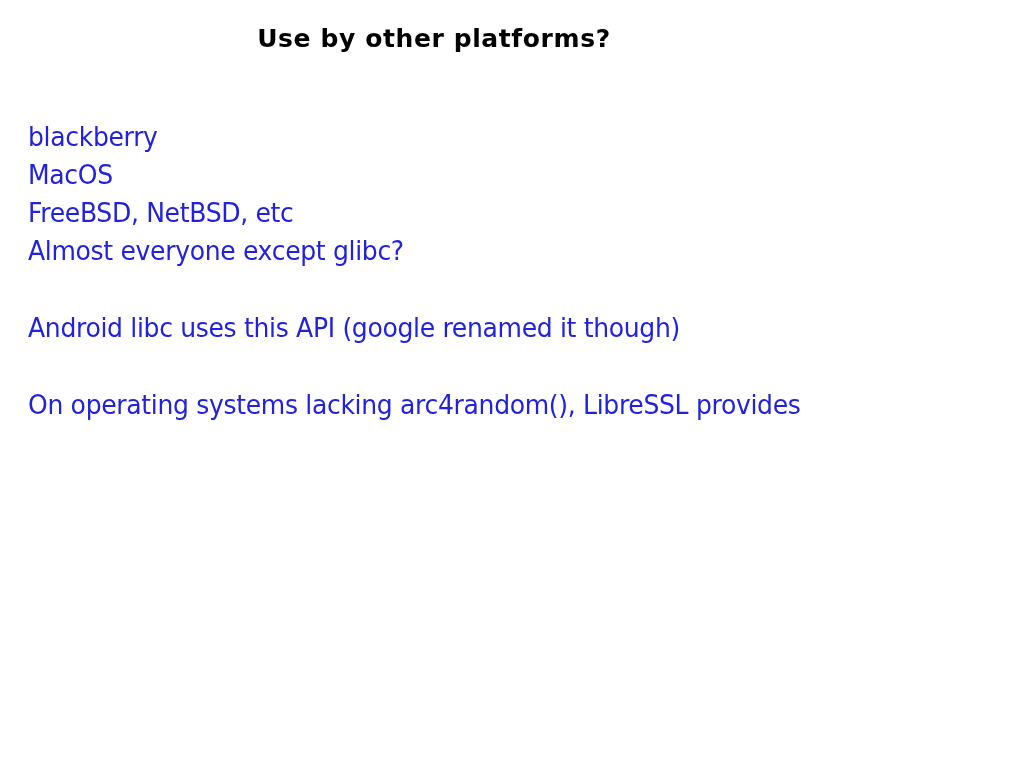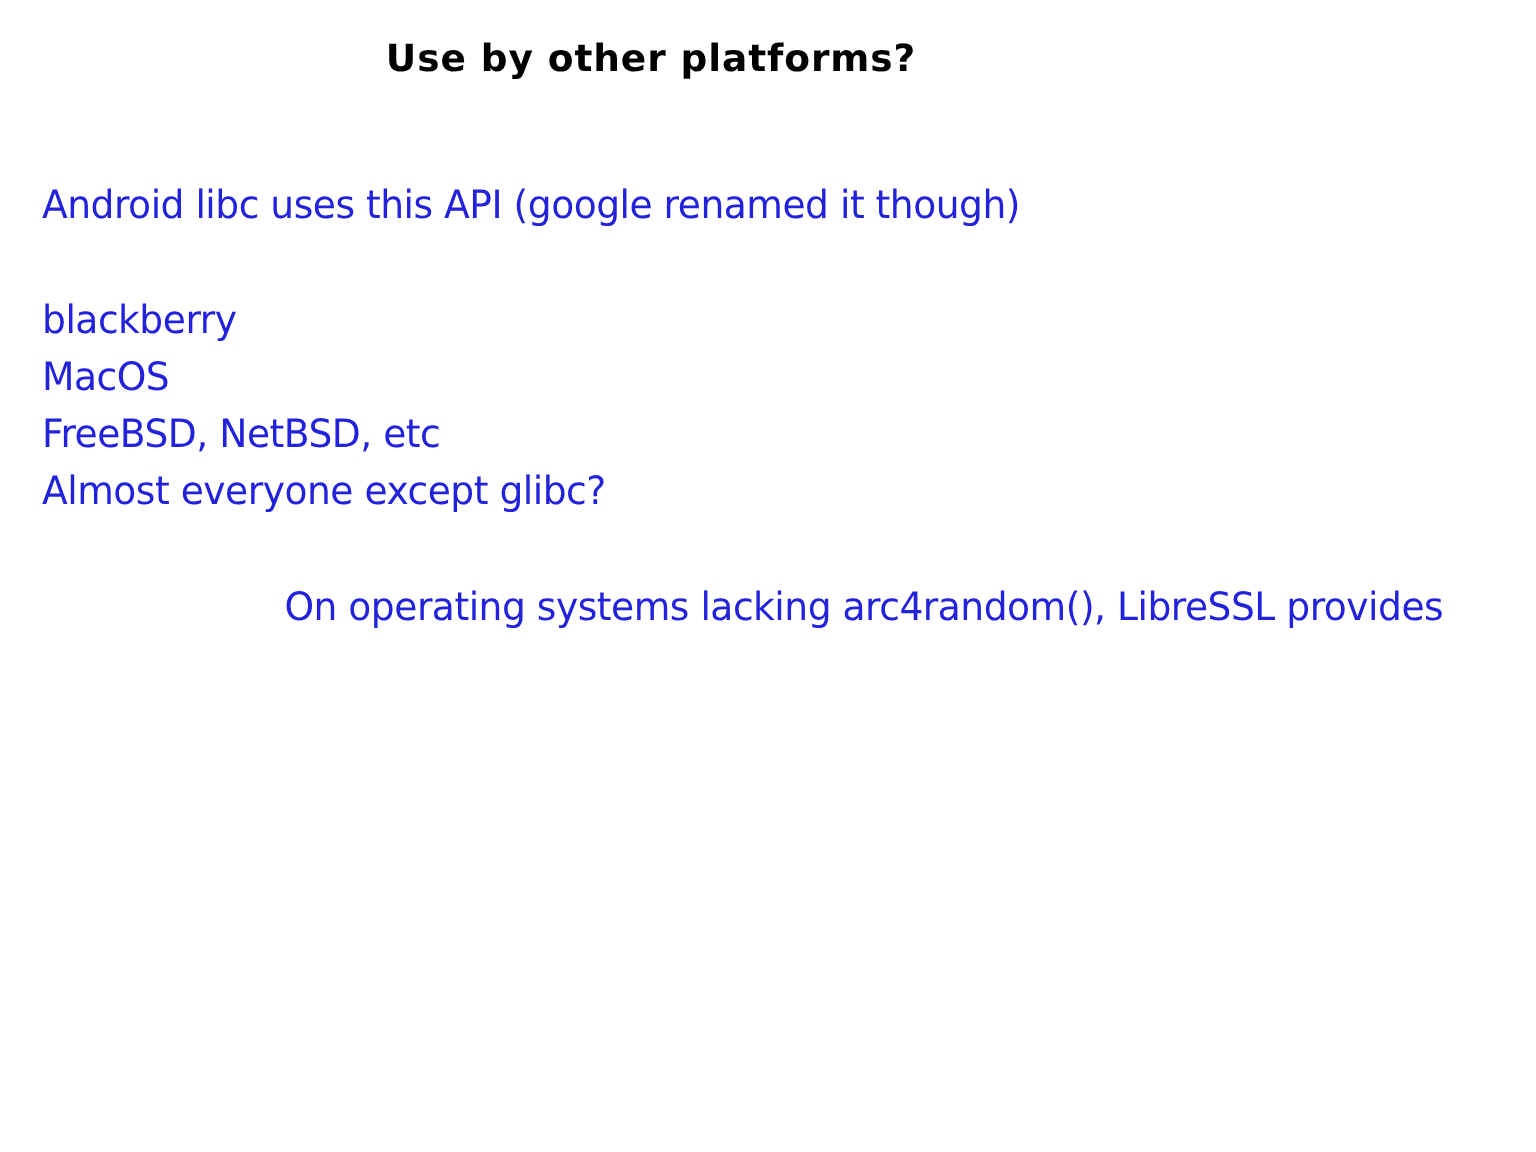--- a/index.html
+++ b/index.html
@@ -44,21 +44,20 @@
     left: 28px;
     top: 118px;
     width: 968px;
   }
 
   .para {
     margin: 0 0 39px 0;
   }
   .para:last-child {
     margin-bottom: 0;
-    text-align: right;
   }
 
   .body-line {
     font-family: "DejaVu Sans", sans-serif;
     font-weight: 400;
     font-size: 26px;
     line-height: 38px;
     color: #2222dd;
     white-space: nowrap;
     letter-spacing: -0.35px;
@@ -69,28 +68,28 @@
 </head>
 <body>
 
 <div id="slide">
 
   <div id="slide-title">Use by other platforms?</div>
 
   <div id="slide-body">
 
     <div class="para">
-      <div class="body-line">Android libc uses this API (google renamed it though)</div>
-    </div>
-
-    <div class="para">
       <div class="body-line">blackberry</div>
       <div class="body-line">MacOS</div>
       <div class="body-line">FreeBSD, NetBSD, etc</div>
       <div class="body-line">Almost everyone except glibc?</div>
+    </div>
+
+    <div class="para">
+      <div class="body-line">Android libc uses this API (google renamed it though)</div>
     </div>
 
 
 
     <div class="para">
       <div class="body-line">On operating systems lacking arc4random(), LibreSSL provides</div>
     </div>
 
   </div>
 </div>

